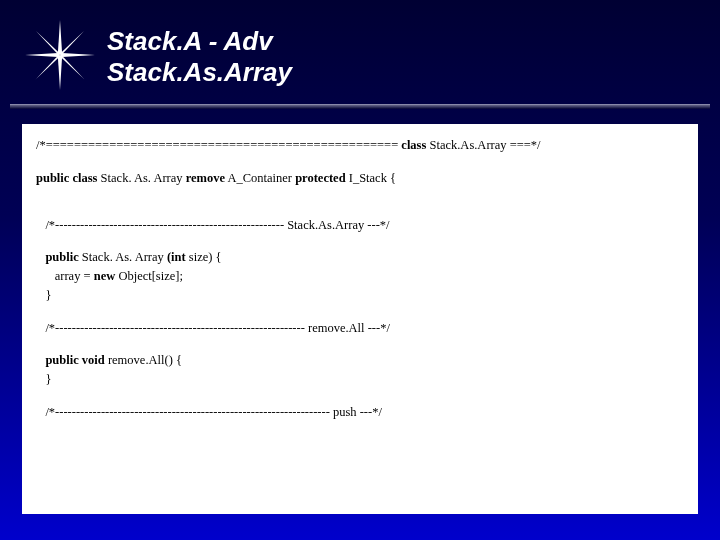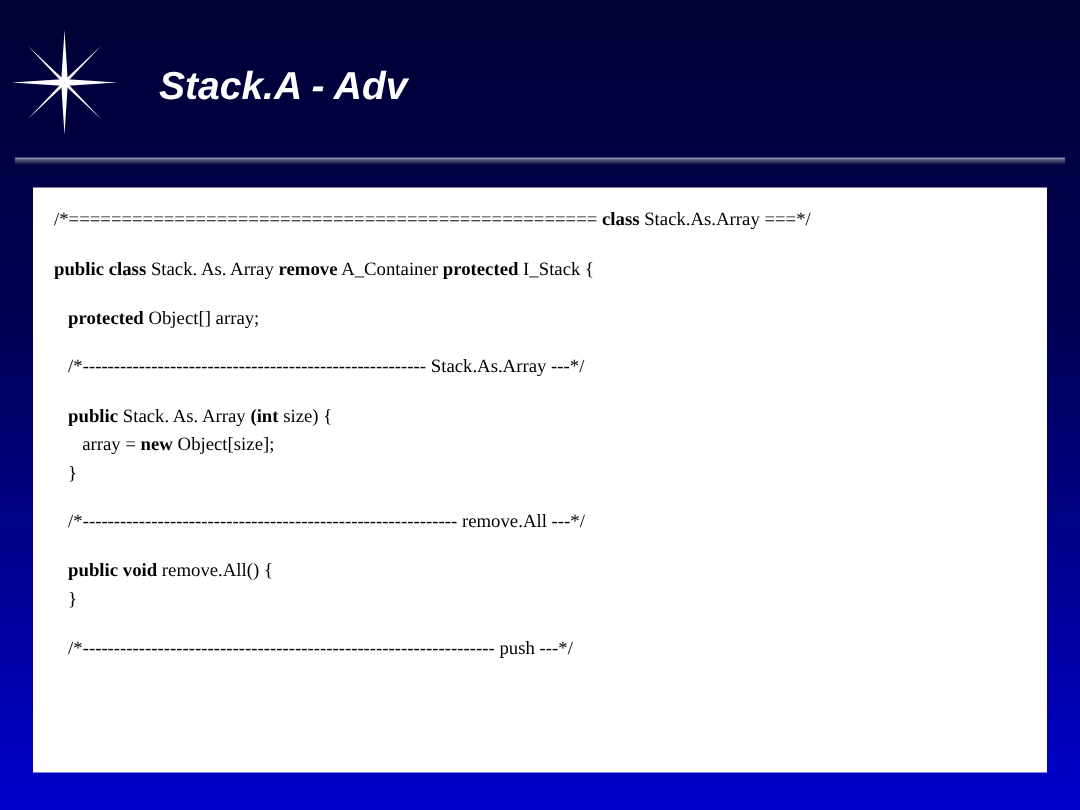--- a/index.html
+++ b/index.html
@@ -7,22 +7,22 @@
     width: 720px;
     height: 540px;
     background: linear-gradient(to bottom, #000033 0%, #000055 40%, #0000cc 100%);
     font-family: Arial, sans-serif;
     overflow: hidden;
     position: relative;
   }
   .header {
     display: flex;
     align-items: center;
-    padding: 20px 20px 10px 8px;
-    gap: 28px;
+    padding: 20px 20px 10px 25px;
+    gap: 12px;
   }
   .star-icon svg {
     width: 70px;
     height: 70px;
   }
   .titles {
     color: #ffffff;
     font-weight: bold;
     font-size: 26px;
     font-style: italic;
@@ -64,31 +64,31 @@
         <polygon points="100,50 53,53 50,50 53,47"></polygon>
         <polygon points="15,15 49,47 50,50 47,49"></polygon>
         <polygon points="85,15 53,49 50,50 51,47"></polygon>
         <polygon points="15,85 47,51 50,50 49,53"></polygon>
         <polygon points="85,85 51,53 50,50 53,51"></polygon>
       </g>
     </svg>
   </span>
   <div class="titles">
     <div>Stack.A  -  Adv</div>
+    <div>Stack.As.Array</div>
   </div>
 </div>
 
 <div class="divider"></div>
 
 <div class="code-panel">
   <div class="line"><span>/*================================================== </span><span class="kw">class</span><span> Stack.As.Array ===*/</span></div>
   <div class="gap"></div>
   <div class="line"><span class="kw">public class</span><span> Stack. As. Array </span><span class="kw">remove</span><span> A_Container </span><span class="kw">protected</span><span> I_Stack {</span></div>
   <div class="gap"></div>
-  <div class="line"><span>   </span><span class="kw">protected</span><span> Object[] array;</span></div>
   <div class="gap"></div>
   <div class="line"><span>   /*------------------------------------------------------- Stack.As.Array ---*/</span></div>
   <div class="gap"></div>
   <div class="line"><span>   </span><span class="kw">public</span><span> Stack. As. Array </span><span class="kw">(int</span><span> size) {</span></div>
   <div class="line"><span>      array = </span><span class="kw">new</span><span> Object[size];</span></div>
   <div class="line"><span>   }</span></div>
   <div class="gap"></div>
   <div class="line"><span>   /*------------------------------------------------------------ remove.All ---*/</span></div>
   <div class="gap"></div>
   <div class="line"><span>   </span><span class="kw">public void</span><span> remove.All() {</span></div>

